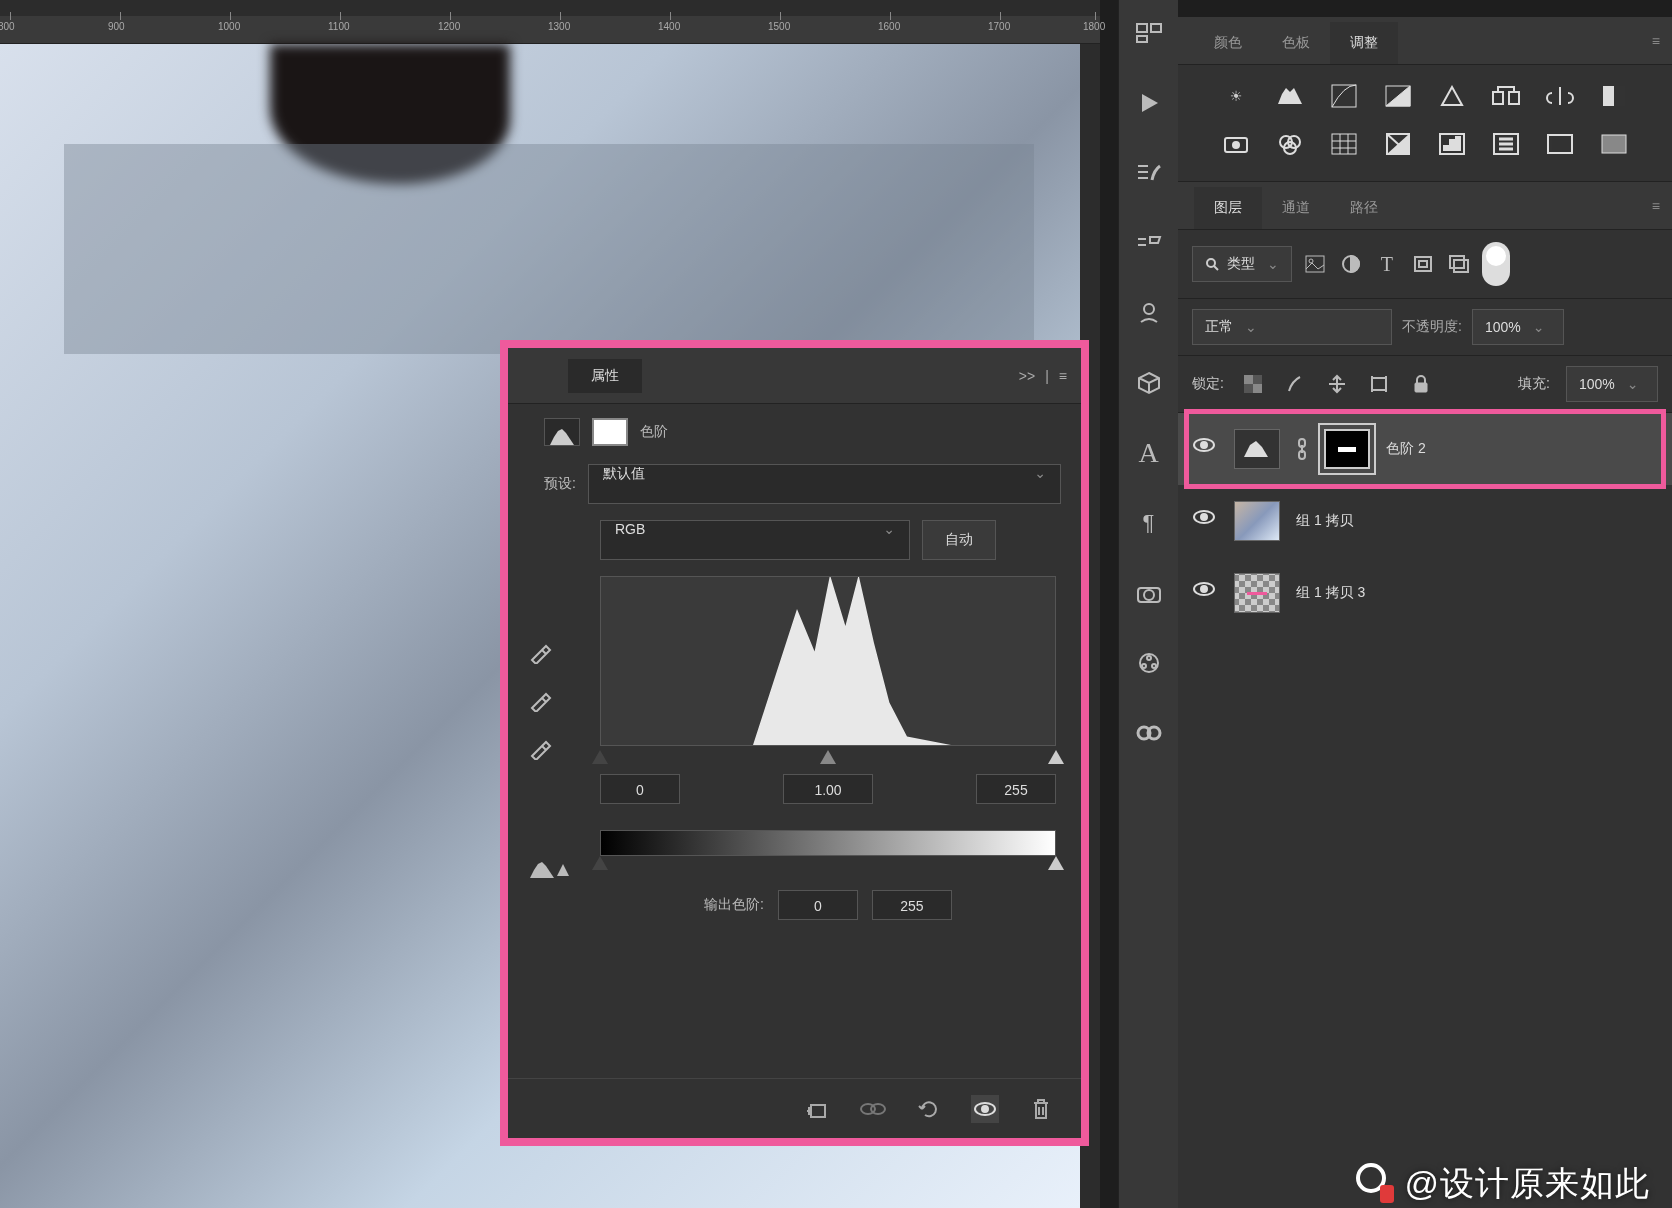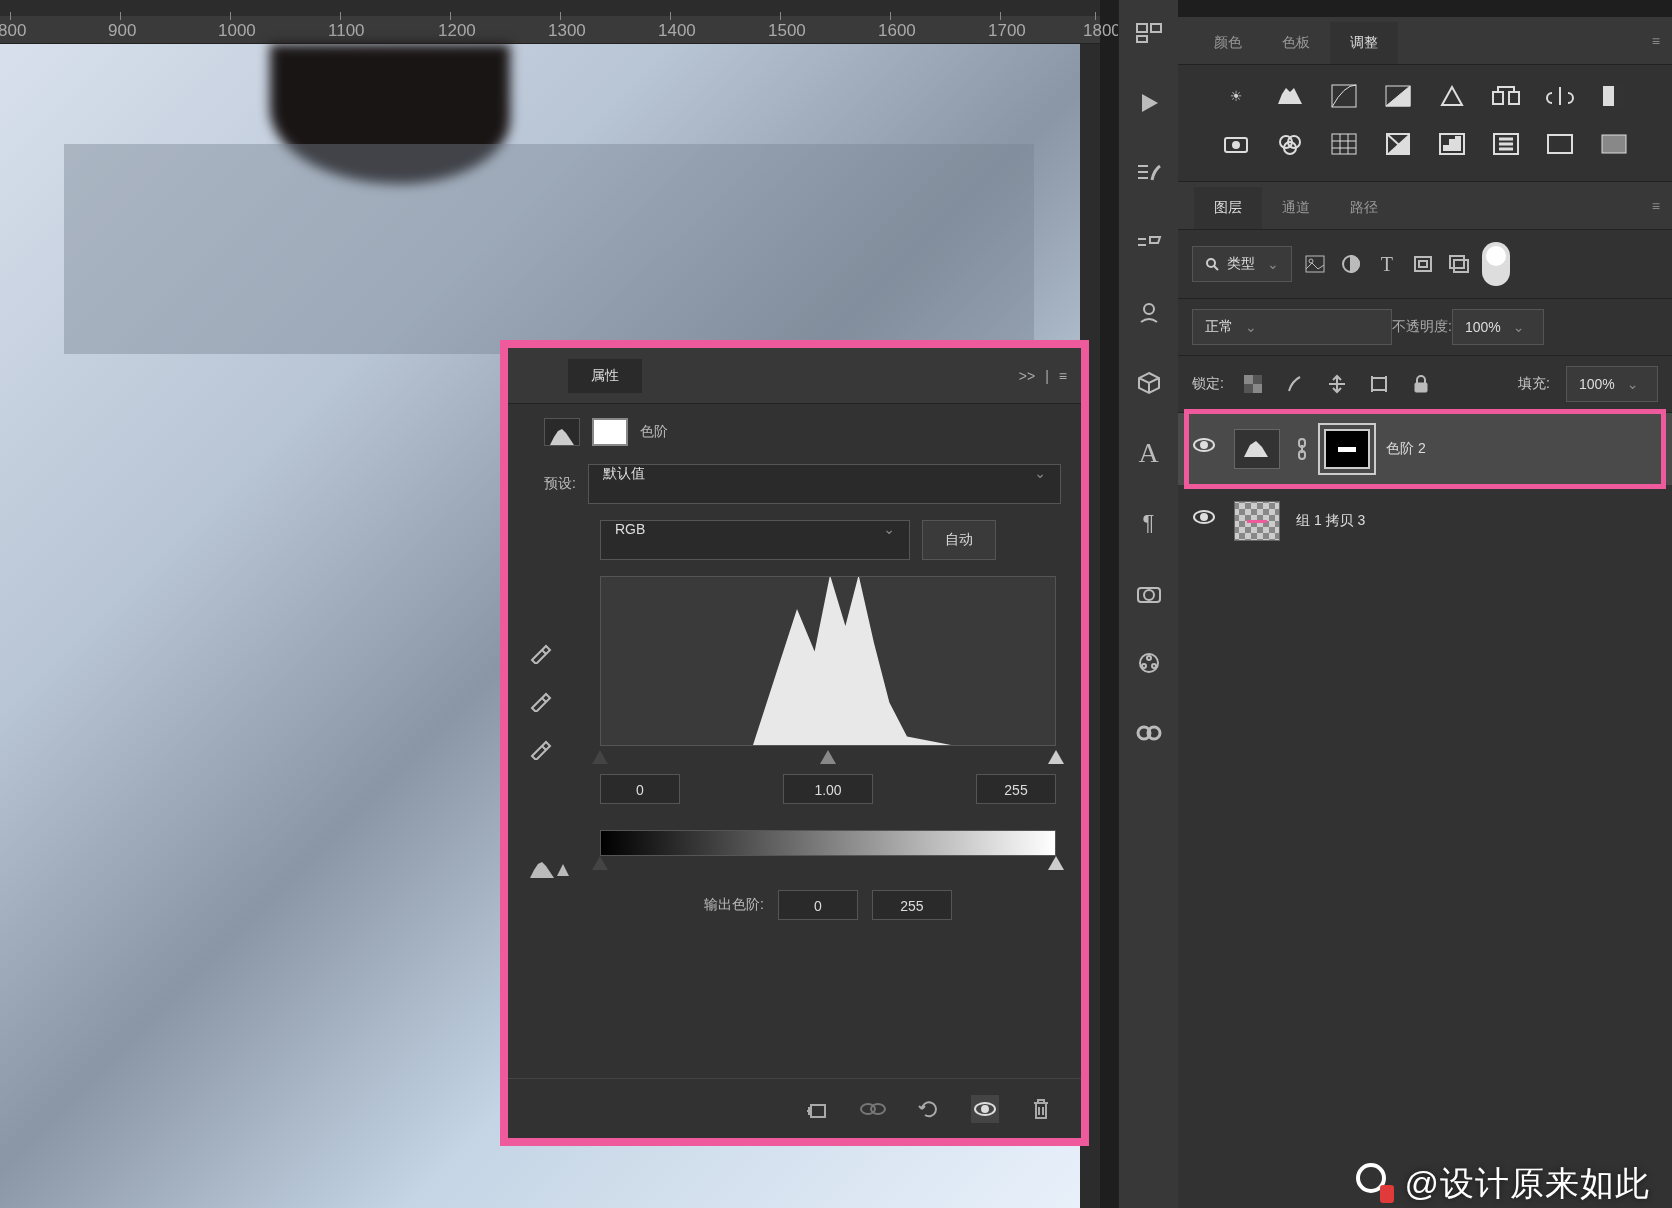--- a/index.html
+++ b/index.html
@@ -1,18 +1,18 @@
 <!DOCTYPE html>
 <html><head>
 <meta charset="utf-8">
 <style>
   * { box-sizing: border-box; margin: 0; padding: 0; font-family: "Microsoft YaHei", sans-serif; }
   body { background: #1e1e1e; color: #c8c8c8; font-size: 14px; width: 1672px; height: 1208px; overflow: hidden; position: relative; }
   .canvas-area { position: absolute; left: 0; top: 0; width: 1100px; height: 1208px; background: #2c2c2c; }
-  .ruler { position: absolute; left: 0; top: 16px; width: 1100px; height: 28px; background: #3a3a3a; display: flex; font-size: 17px; color: #aaa; border-bottom: 1px solid #222; }
+  .ruler { position: absolute; left: 0; top: 16px; width: 1100px; height: 28px; background: #3a3a3a; display: flex; font-size: 10px; color: #aaa; border-bottom: 1px solid #222; }
   .ruler-tick { position: absolute; top: 0; }
   .ruler-tick span { position: absolute; top: 5px; left: -12px; }
   .ruler-tick::after { content:""; position:absolute; left:0; bottom:-4px; width:1px; height:8px; background:#888; }
   .photo { position: absolute; left: 0; top: 44px; width: 1080px; height: 1164px; background: linear-gradient(135deg, #d8e0ec 0%, #b8c5d5 30%, #8a95a5 50%, #c5d5e5 70%, #e8f0fa 100%); }
   .photo-hair { position:absolute; left:270px; top:0; width:240px; height:140px; background:#1a1515; border-radius:0 0 60% 70%; filter:blur(6px); }
   .selection { position:absolute; left:64px; top:100px; width:970px; height:210px; background:rgba(120,130,145,0.42); }
   .props-panel-wrap { position:absolute; left:500px; top:340px; width:589px; height:806px; border:8px solid #ef5a9c; background:#323232; }
   .props-header { height:56px; display:flex; align-items:center; padding:0 14px; background:#383838; border-bottom:1px solid #222; }
   .props-header .tab { background:#2a2a2a; padding:8px 23px; color:#ddd;margin-left:46px; }
   .props-header .spacer { flex:1; }
@@ -59,21 +59,21 @@
   .adjust-grid { display:flex; flex-wrap:wrap; justify-content:center; gap:18px 22px; }
   .adj-ico { width:32px; height:30px; color:#ccc; display:flex; align-items:center; justify-content:center; }
 
   .layers-sec { border-top:1px solid #222; }
   .layers-toolbar { padding:12px 14px; display:flex; align-items:center; gap:10px; border-bottom:1px solid #222; }
   .dd { height:36px; background:#3a3a3a; border:1px solid #555; display:flex; align-items:center; padding:0 12px; gap:8px; color:#ddd; }
   .dd .chev { color:#888; margin-left:4px; }
   .small-ico { width:26px; height:26px; color:#bbb; display:flex; align-items:center; justify-content:center; }
   .pill { width:28px; height:44px; background:#ddd; border-radius:14px; position:relative; }
   .pill::after { content:""; position:absolute; top:4px; left:4px; width:20px; height:20px; background:#fff; border-radius:50%; }
-  .blend-row { padding:10px 14px; display:flex; align-items:center; border-bottom:1px solid #222; }
+  .blend-row { padding:10px 14px; display:flex; align-items:center; gap:10px; border-bottom:1px solid #222; }
   .blend-row .lbl { color:#aaa; }
   .lock-row { padding:10px 14px; display:flex; align-items:center; gap:16px; border-bottom:1px solid #222; }
   .layers-list { }
   .layer { display:flex; align-items:center; height:72px; padding:0 14px; gap:16px; }
   .layer.sel { background:#4a4a4a; position:relative; }
   .layer.sel::before { content:""; position:absolute; left:6px; right:6px; top:-4px; bottom:-4px; border:5px solid #ef5a9c; pointer-events:none; }
   .eye { width:26px; height:26px; color:#ccc; }
   .layer-thumb { width:46px; height:40px; background:#333; border:1px solid #666; display:flex; align-items:center; justify-content:center; }
   .layer-thumb.white { background:#fff; }
   .layer-thumb.checker { background:repeating-conic-gradient(#888 0% 25%, #ccc 0% 50%) 50% / 12px 12px; position:relative; }
@@ -535,20 +535,30 @@
           </div>
         <div class="layer-name">色阶 2</div>
       </div>
       <div class="layer">
         <div class="eye">
             <svg width="24" height="18" viewBox="0 0 24 18" stroke="#ddd" fill="none" stroke-width="2">
               <ellipse cx="12" cy="9" rx="10" ry="6"></ellipse>
               <circle cx="12" cy="9" r="3" fill="#ddd"></circle>
             </svg>
           </div>
+        <div class="layer-thumb photo-thumb"></div>
+        <div class="layer-name">组 1 拷贝</div>
+      </div>
+      <div class="layer">
+        <div class="eye">
+            <svg width="24" height="18" viewBox="0 0 24 18" stroke="#ddd" fill="none" stroke-width="2">
+              <ellipse cx="12" cy="9" rx="10" ry="6"></ellipse>
+              <circle cx="12" cy="9" r="3" fill="#ddd"></circle>
+            </svg>
+          </div>
         <div class="layer-thumb checker"></div>
         <div class="layer-name">组 1 拷贝 3</div>
       </div>
     </div>
   </div>
 
   <div class="watermark">
     <span class="watermark-logo"></span><span>@设计原来如此</span>
   </div>
 </div>

